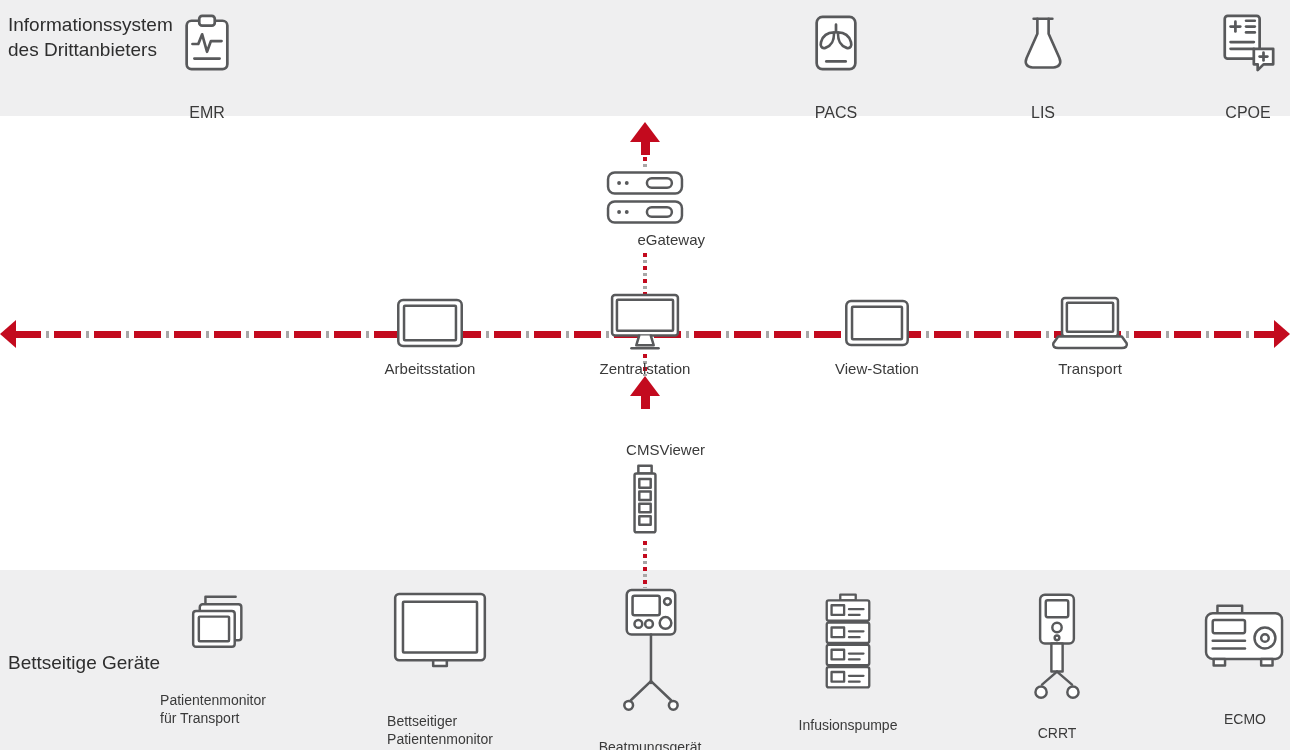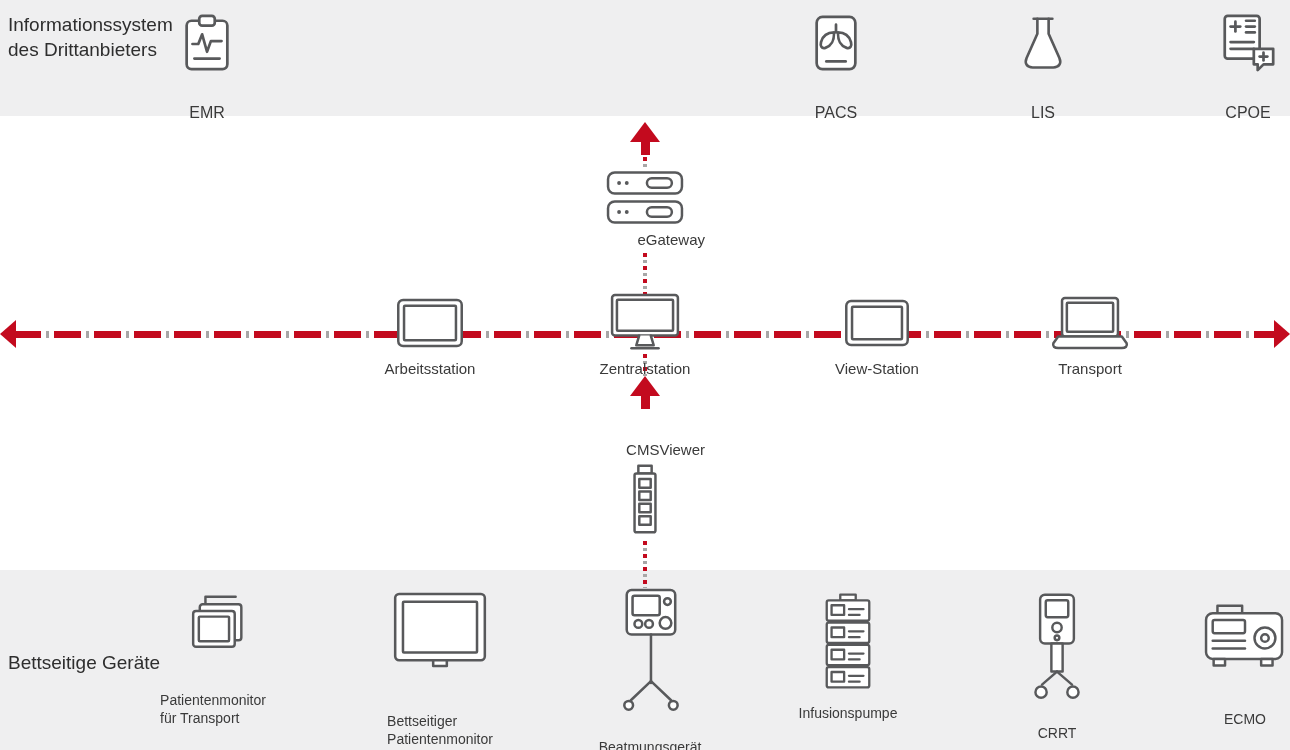--- a/index.html
+++ b/index.html
@@ -266,21 +266,21 @@
         <rect x="8" y="54" width="44" height="21" rx="2" fill="#fff"></rect>
         <rect x="13" y="59" width="13" height="10"></rect>
         <line x1="31" y1="63" x2="46" y2="63"></line>
         <line x1="31" y1="69" x2="42" y2="69"></line>
         <rect x="8" y="77" width="44" height="21" rx="2" fill="#fff"></rect>
         <rect x="13" y="82" width="13" height="10"></rect>
         <line x1="31" y1="86" x2="46" y2="86"></line>
         <line x1="31" y1="92" x2="42" y2="92"></line>
       </svg>
     </div>
-    <div class="device-label" style="margin-top:12px">Infusionspumpe</div>
+    <div class="device-label" style="margin-top:24px">Infusionspumpe</div>
   </div>
 
   <div class="device" style="left:957px; top:592px;">
     <div>
       <svg width="60" height="116" viewBox="0 0 64 122" fill="none" stroke="currentColor" stroke-width="2.6" stroke-linecap="round" stroke-linejoin="round">
         <rect x="14" y="2" width="36" height="52" rx="5" fill="#fff"></rect>
         <rect x="20" y="8" width="24" height="18" rx="2"></rect>
         <circle cx="32" cy="37" r="5"></circle>
         <circle cx="32" cy="48" r="2.5"></circle>
         <rect x="26" y="54" width="12" height="30" fill="#fff"></rect>

